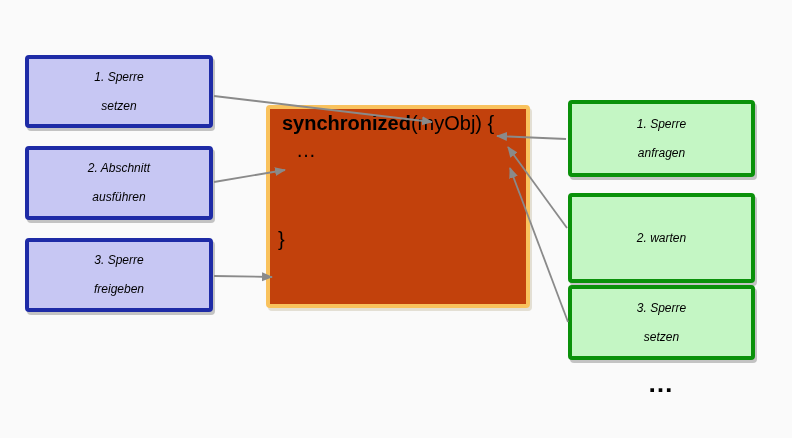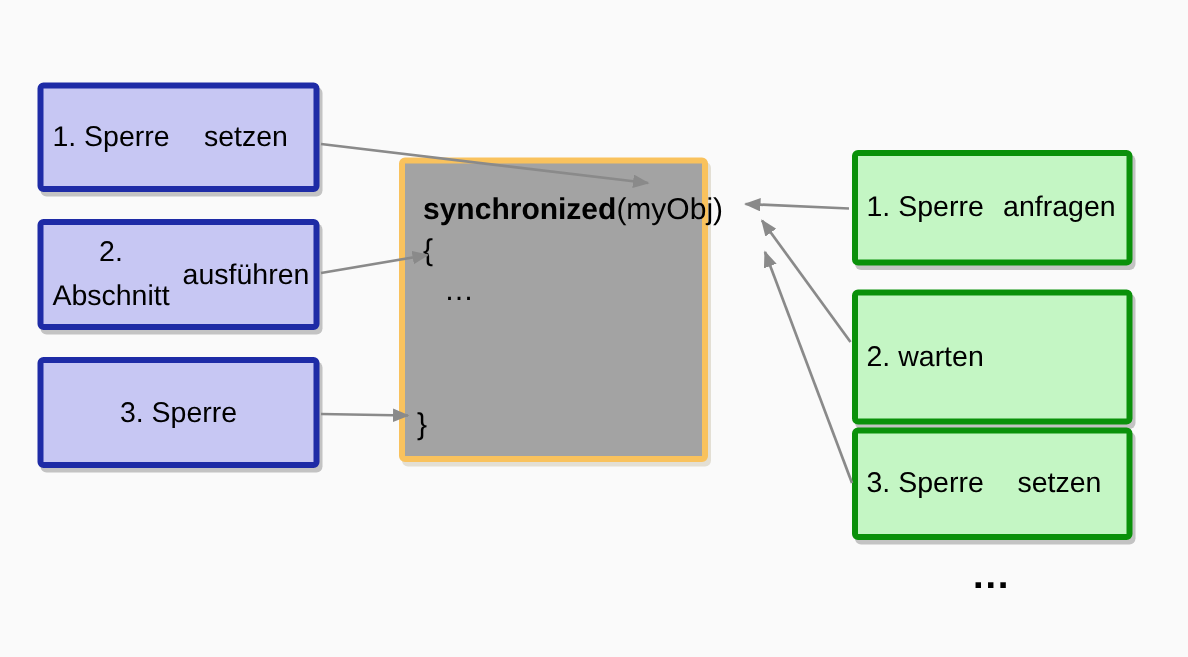--- a/index.html
+++ b/index.html
@@ -10,52 +10,53 @@
   }
   .canvas{
     position:relative;
     width:792px;height:438px;
     background:#fafafa;
     overflow:hidden;
   }
   .box{
     position:absolute;
     box-sizing:border-box;
-    display:flex;flex-direction:row;
+    display:flex;flex-direction:column;
     justify-content:center;align-items:center;
     text-align:center;
-    font-size:19px;line-height:29px;
+    font-size:12px;line-height:29px;
     border-radius:4px;
     box-shadow:2px 3px 0 rgba(0,0,0,0.22);
+    font-style:italic;
   }
   .box div{width:100%;}
   .blue{
     background:#c7c7f3;
     border:4px solid #1e2ba6;
   }
   .green{
     background:#c4f6c4;
     border:4px solid #0a910a;
   }
   .b1{left:25px;top:55px;width:188px;height:73px;}
   .b2{left:25px;top:146px;width:188px;height:74px;}
   .b3{left:25px;top:238px;width:188px;height:74px;}
   .g1{left:568px;top:100px;width:187px;height:77px;}
   .g2{left:568px;top:193px;width:187px;height:90px;}
   .g3{left:568px;top:285px;width:187px;height:75px;}
   .codebox{
     position:absolute;
     box-sizing:border-box;
-    left:266px;top:105px;width:206px;height:203px;
-    background:#a3a3a3;
+    left:266px;top:105px;width:264px;height:203px;
+    background:#c2410c;
     border:4px solid #f9c25d;
     border-radius:4px;
     box-shadow:2px 3px 0 rgba(120,100,40,0.18);
     font-size:20px;line-height:27px;
-    padding-top:18px;
+    padding-top:1px;
   }
   .code-line1{padding-left:12px;}
   .code-line2,.code-line3{padding-left:26px;}
   .code-brace{padding-left:8px;margin-top:62px;}
   .kw{font-weight:bold;}
   .dots-bottom{
     position:absolute;
     left:568px;top:368px;width:187px;
     text-align:center;
     font-size:26px;font-weight:bold;
@@ -75,20 +76,21 @@
   <div class="box blue b1">
     <div>1. Sperre</div>
     <div>setzen</div>
   </div>
   <div class="box blue b2">
     <div>2. Abschnitt</div>
     <div>ausführen</div>
   </div>
   <div class="box blue b3">
     <div>3. Sperre</div>
+    <div>freigeben</div>
   </div>
 
   <div class="codebox">
     <div class="code-line1"><span class="kw">synchronized</span><span>(myObj) {</span></div>
     <div class="code-line3">…</div>
     <div class="code-brace">}</div>
   </div>
 
   <div class="box green g1">
     <div>1. Sperre</div>

